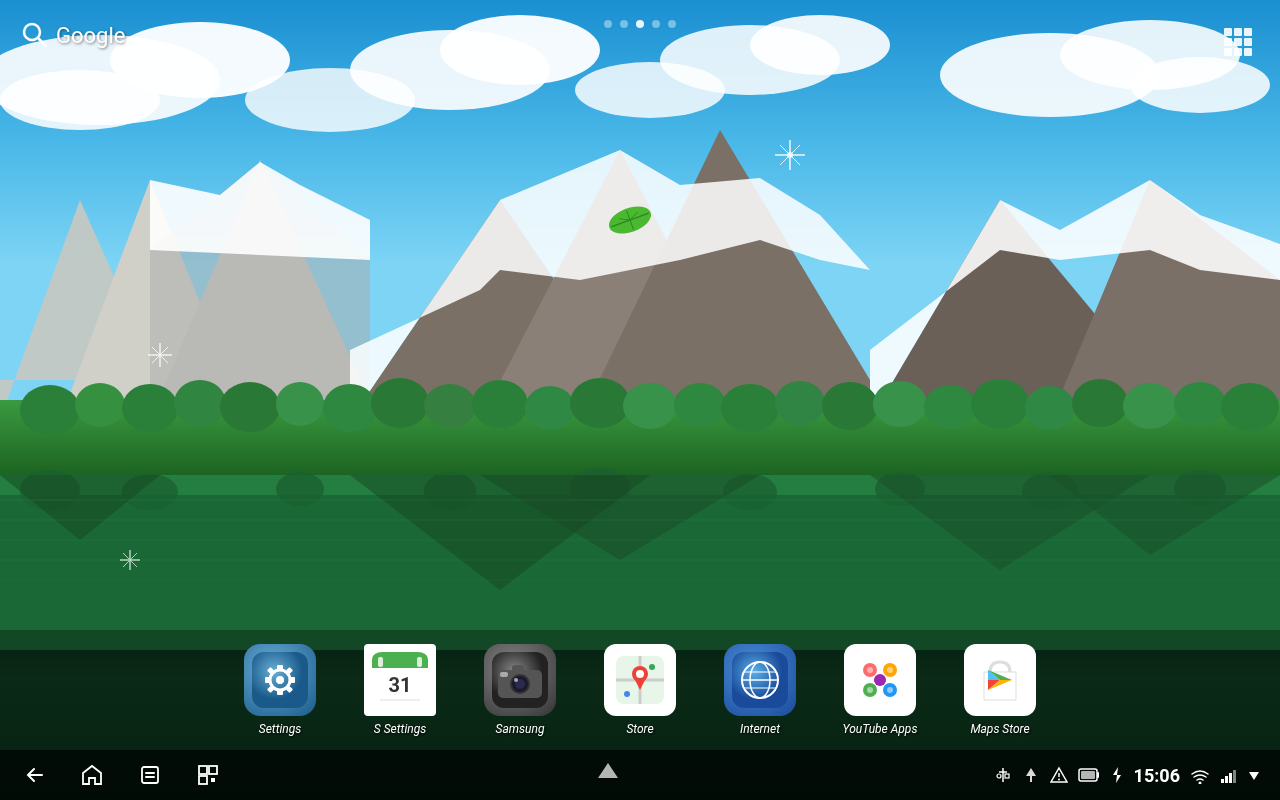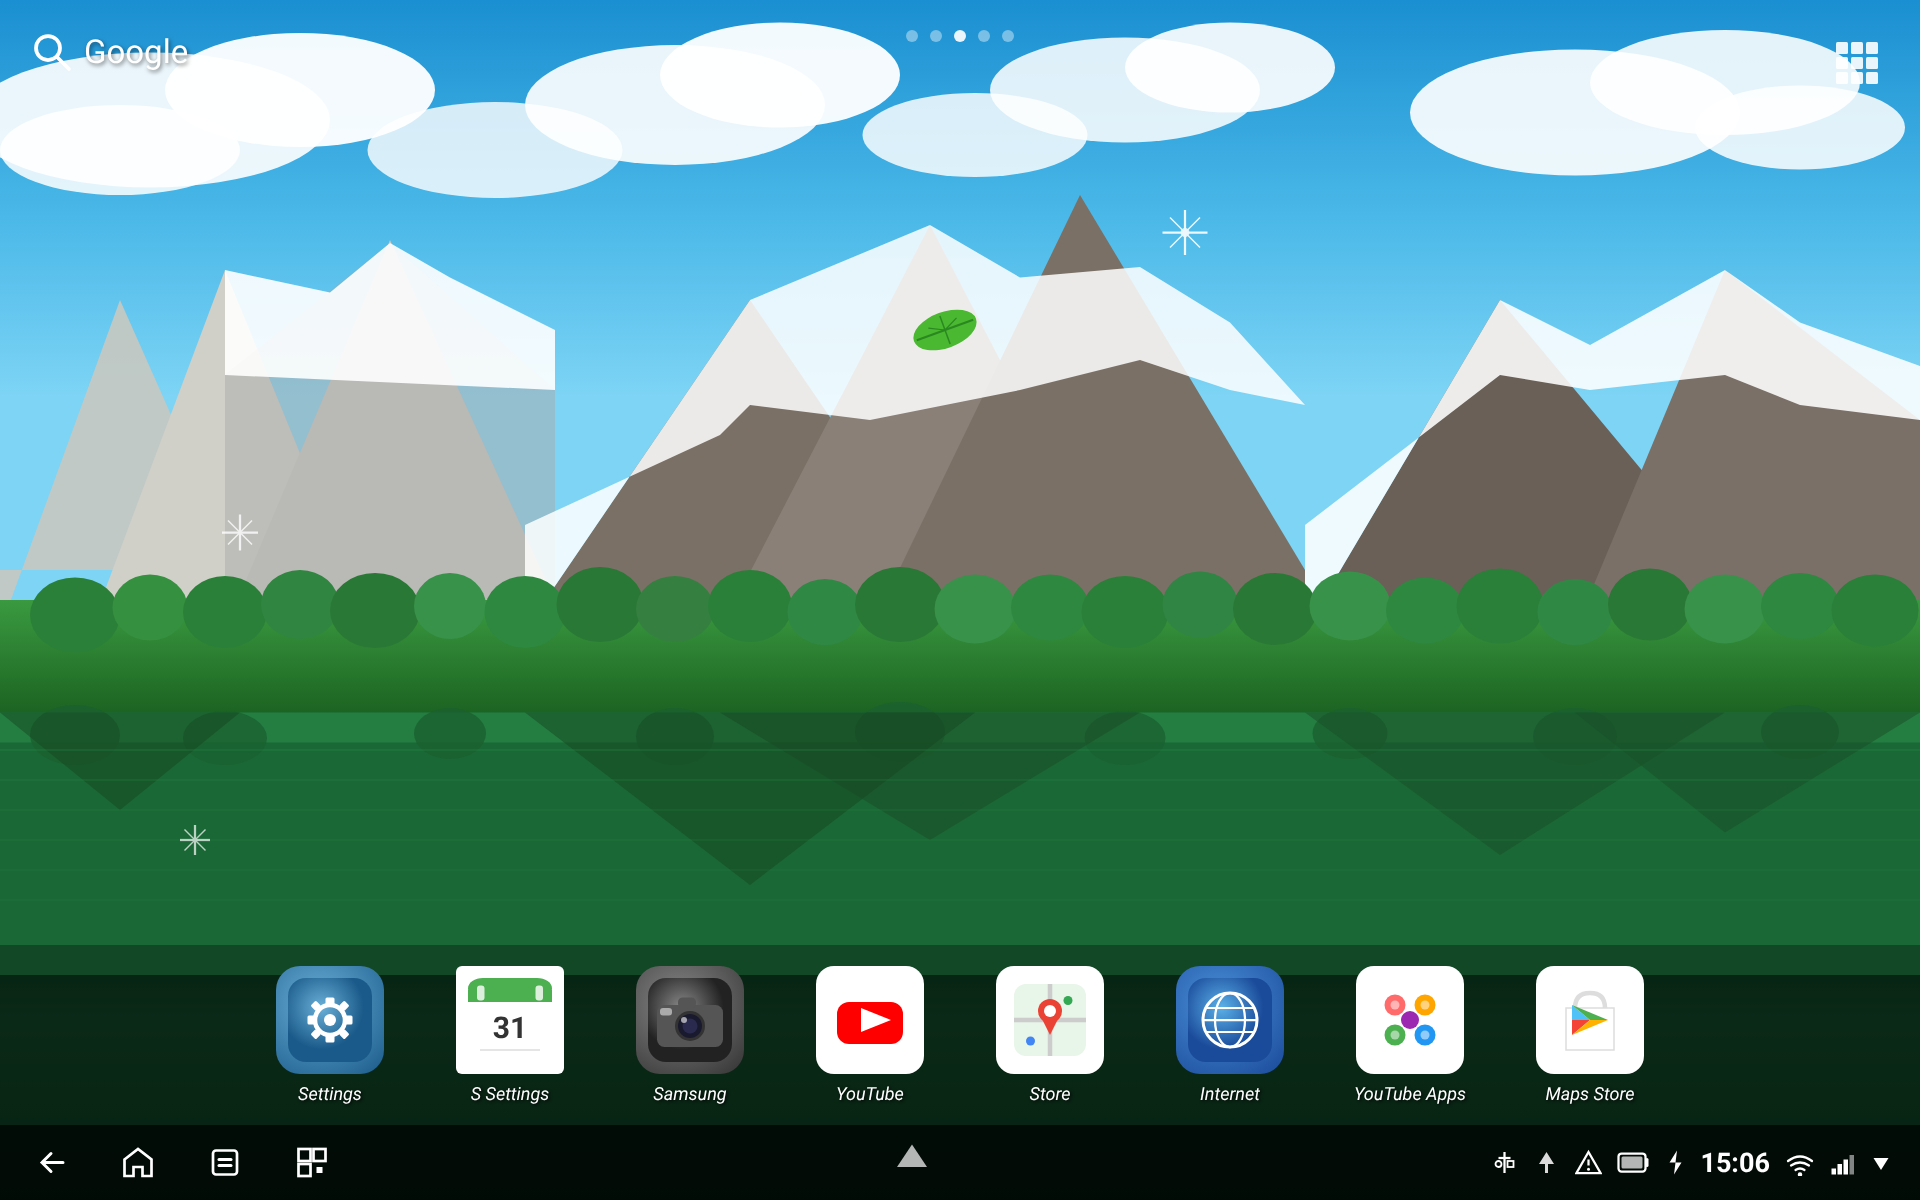--- a/index.html
+++ b/index.html
@@ -495,32 +495,20 @@
         <circle cx="24" cy="28" r="2" fill="white" opacity="0.6"></circle>
 
         <rect x="8" y="20" width="8" height="5" rx="2" fill="#aaa"></rect>
 
         <rect x="20" y="13" width="12" height="7" rx="3" fill="#555"></rect>
       </svg>
     </div>
     <span class="app-label">Samsung</span>
   </div>
 
-  <div class="app-icon">
-    <div class="app-icon-img youtube-icon">
-      <svg width="56" height="56" viewBox="0 0 56 56">
-        <rect width="56" height="56" rx="10" fill="white"></rect>
-
-        <rect x="6" y="16" width="44" height="28" rx="8" fill="#ff0000"></rect>
-
-        <polygon points="22,20 42,28 22,36" fill="white"></polygon>
-      </svg>
-    </div>
-    <span class="app-label">YouTube</span>
-  </div>
 
   <div class="app-icon">
     <div class="app-icon-img maps-icon">
       <svg width="56" height="56" viewBox="0 0 56 56">
         <rect width="56" height="56" rx="10" fill="white"></rect>
 
         <rect x="4" y="4" width="48" height="48" rx="8" fill="#e8f5e9"></rect>
 
         <line x1="4" y1="28" x2="52" y2="28" stroke="#ccc" stroke-width="3"></line>
         <line x1="28" y1="4" x2="28" y2="52" stroke="#ccc" stroke-width="3"></line>

